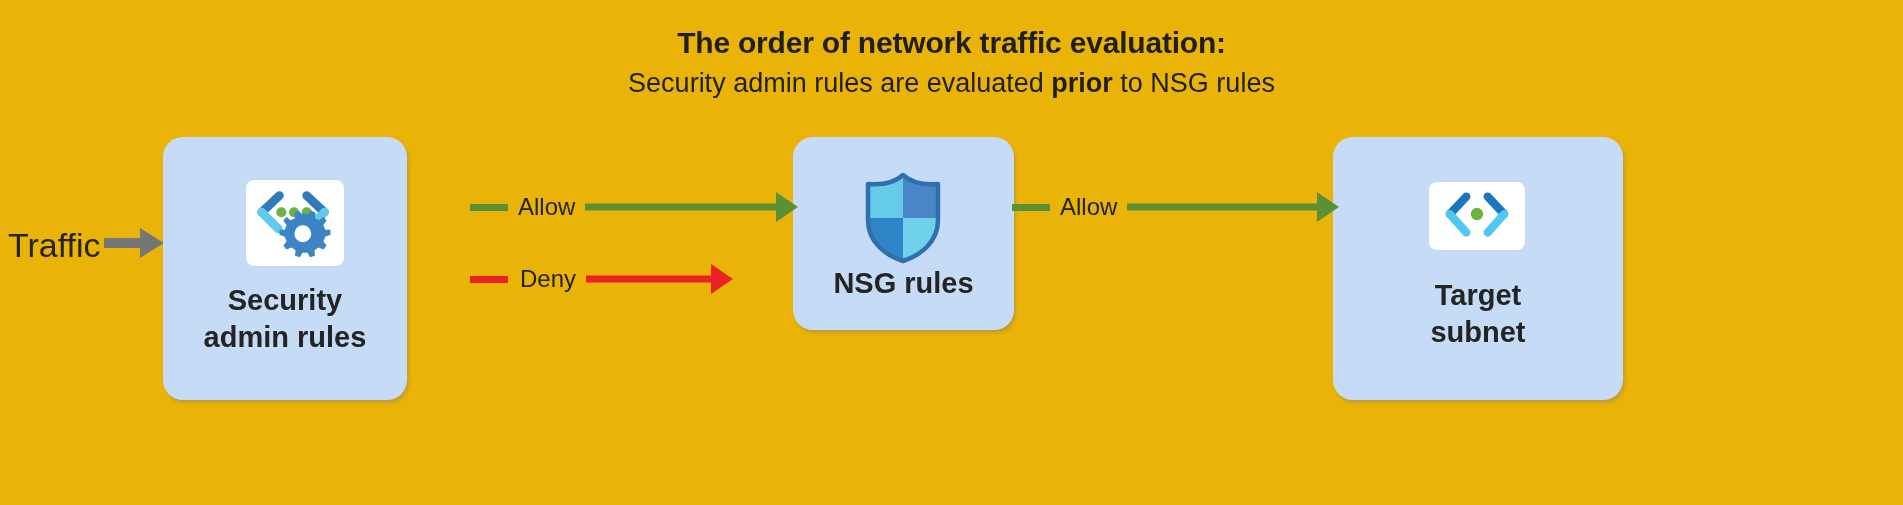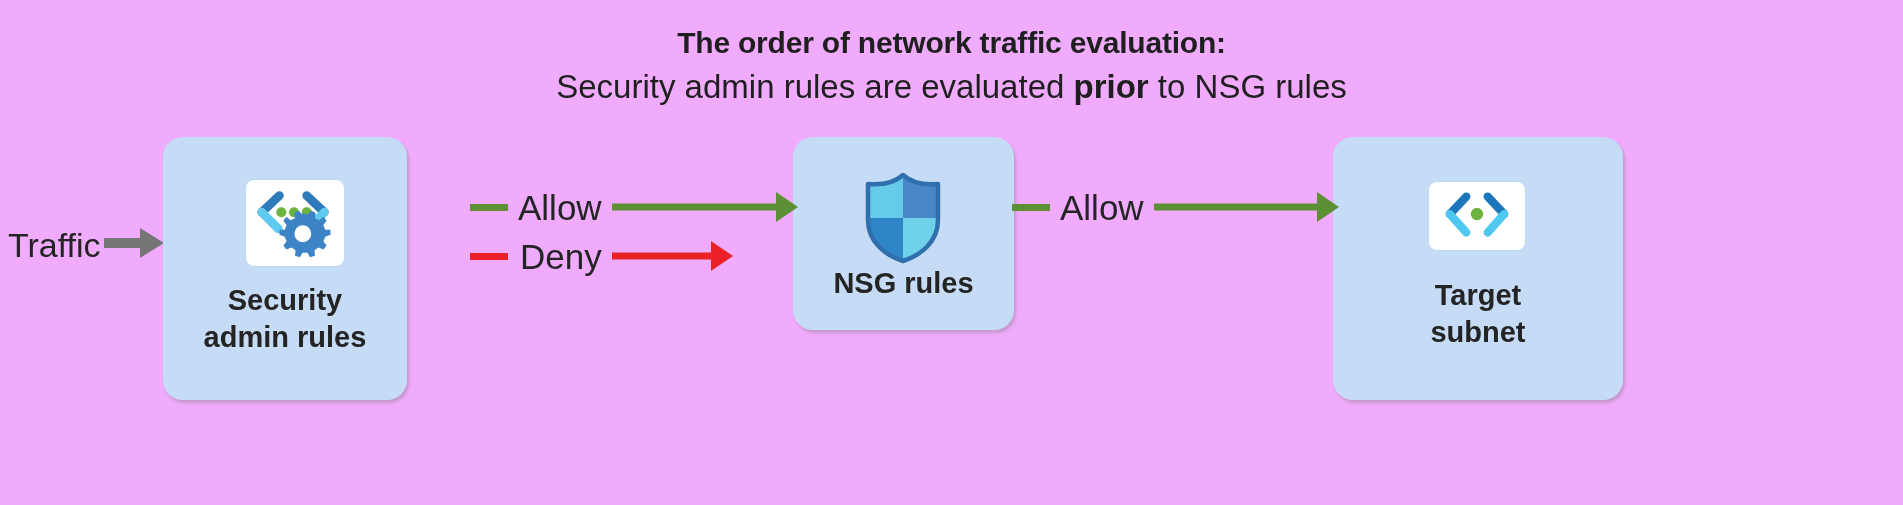--- a/index.html
+++ b/index.html
@@ -9,21 +9,21 @@
     background: #ffffff;
   }
   body {
     font-family: "Liberation Sans", sans-serif;
     color: #242424;
   }
   #canvas {
     position: relative;
     width: 1903px;
     height: 505px;
-    background: #f0abfc;
+    background: #eab308;
     overflow: hidden;
   }
 
   
   .title {
     position: absolute;
     left: 0;
     top: 26px;
     width: 1903px;
     text-align: center;
@@ -31,21 +31,21 @@
     font-weight: bold;
     letter-spacing: -0.2px;
     color: #1f1f1f;
   }
   .subtitle {
     position: absolute;
     left: 0;
     top: 68px;
     width: 1903px;
     text-align: center;
-    font-size: 33px;
+    font-size: 27px;
     font-weight: normal;
     color: #1f1f1f;
   }
   .subtitle .em { font-weight: bold; }
 
   
   .node {
     position: absolute;
     background: #c6dcf6;
     border-radius: 20px;
@@ -111,21 +111,21 @@
     height: 34px;
     display: flex;
     align-items: center;
   }
   .flow .stub {
     height: 7px;
     width: 38px;
     flex: 0 0 auto;
   }
   .flow .flow-label {
-    font-size: 35px;
+    font-size: 24px;
     color: #242424;
     padding: 0 10px;
     white-space: nowrap;
     line-height: 1;
   }
   .flow .shaft-wrap {
     flex: 1 1 auto;
     position: relative;
     height: 34px;
   }
@@ -144,21 +144,21 @@
     transform: translateY(-50%);
     width: 0;
     height: 0;
     border-top: 15px solid transparent;
     border-bottom: 15px solid transparent;
     border-left-width: 22px;
     border-left-style: solid;
   }
 
   #flow-allow1      { left: 470px;  top: 190px; width: 328px; }
-  #flow-deny        { left: 470px;  top: 239px; width: 263px; }
+  #flow-deny        { left: 470px;  top: 262px; width: 263px; }
   #flow-allow2      { left: 1012px; top: 190px; width: 327px; }
   #flow-always      { left: 470px;  top: 353px; width: 869px; }
 
   #flow-deny .flow-label { padding-left: 12px; }
 </style>
 </head>
 <body>
 
 <div id="canvas">
 

